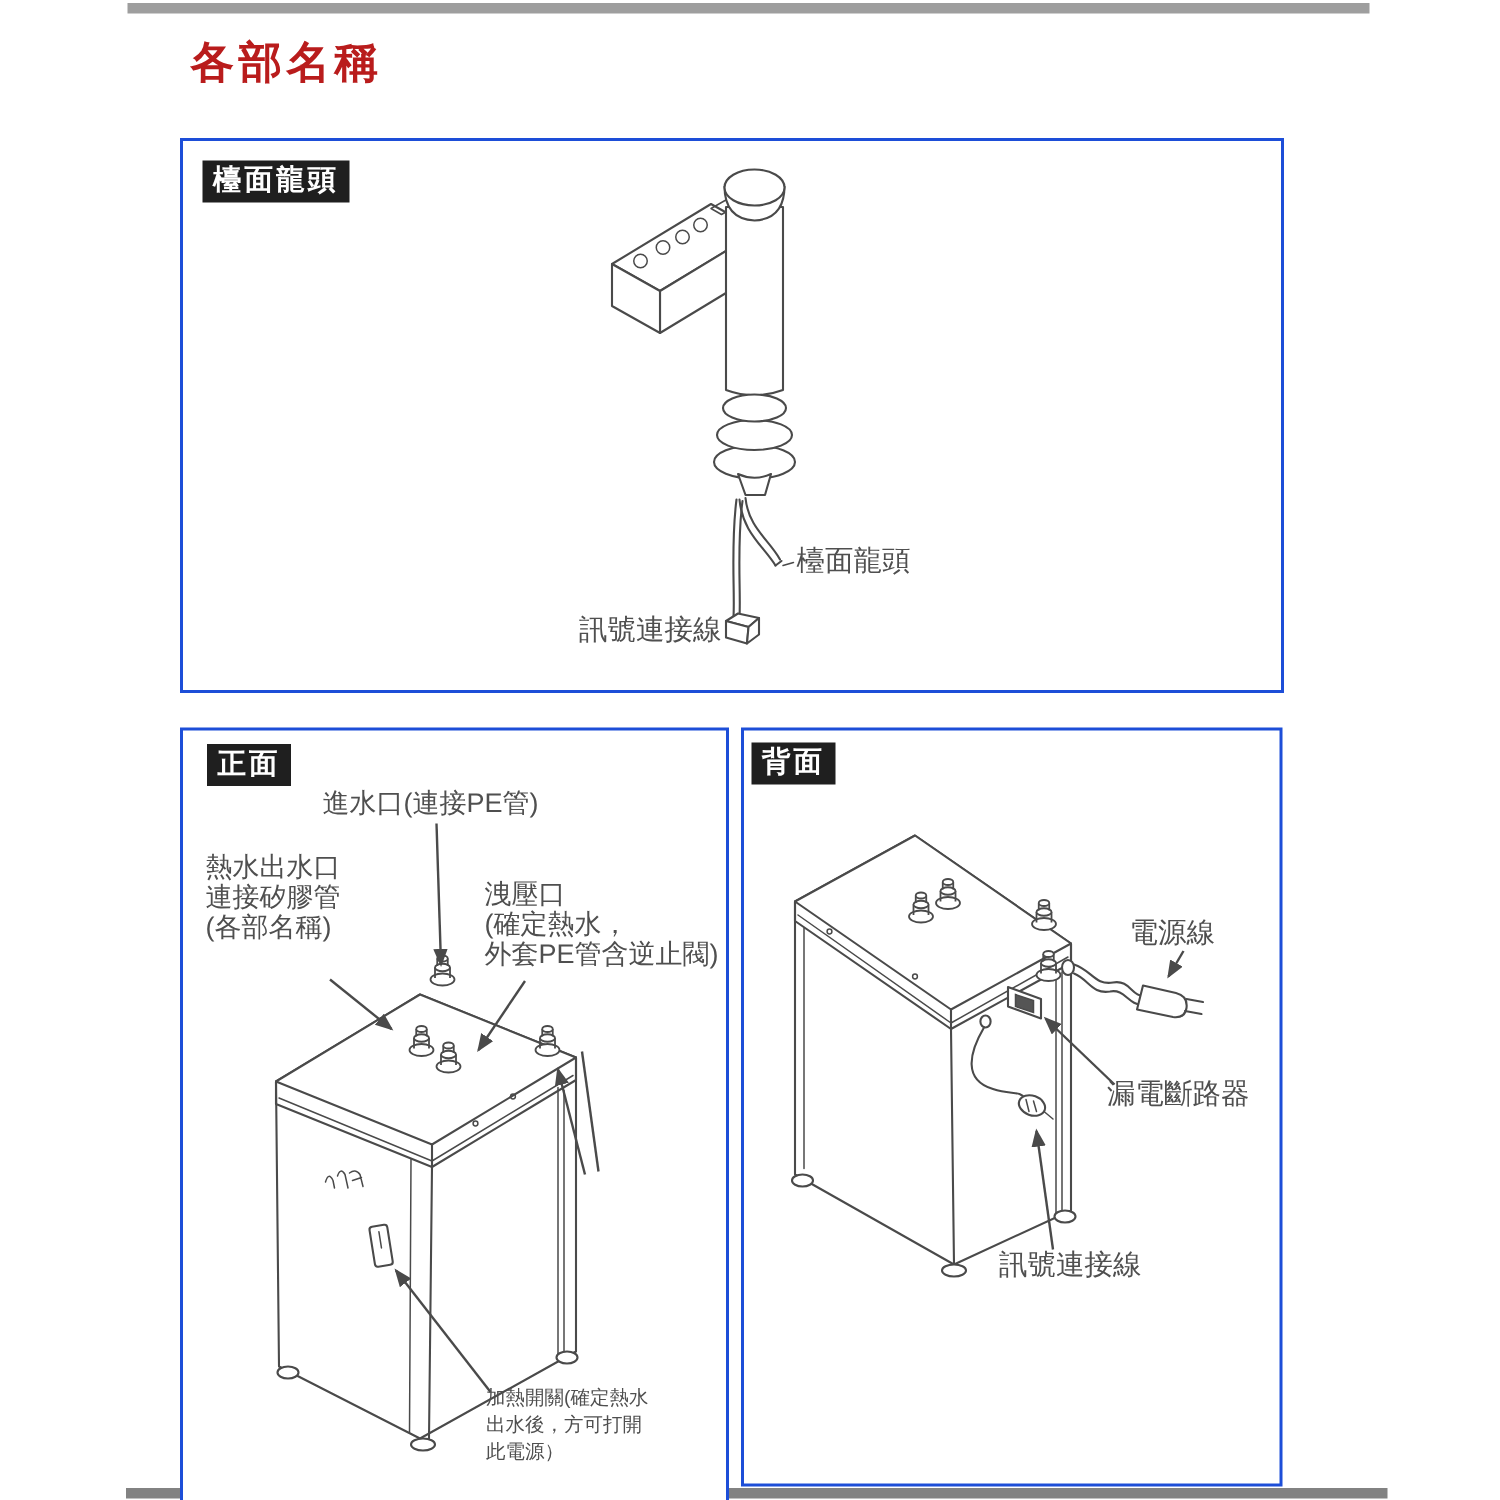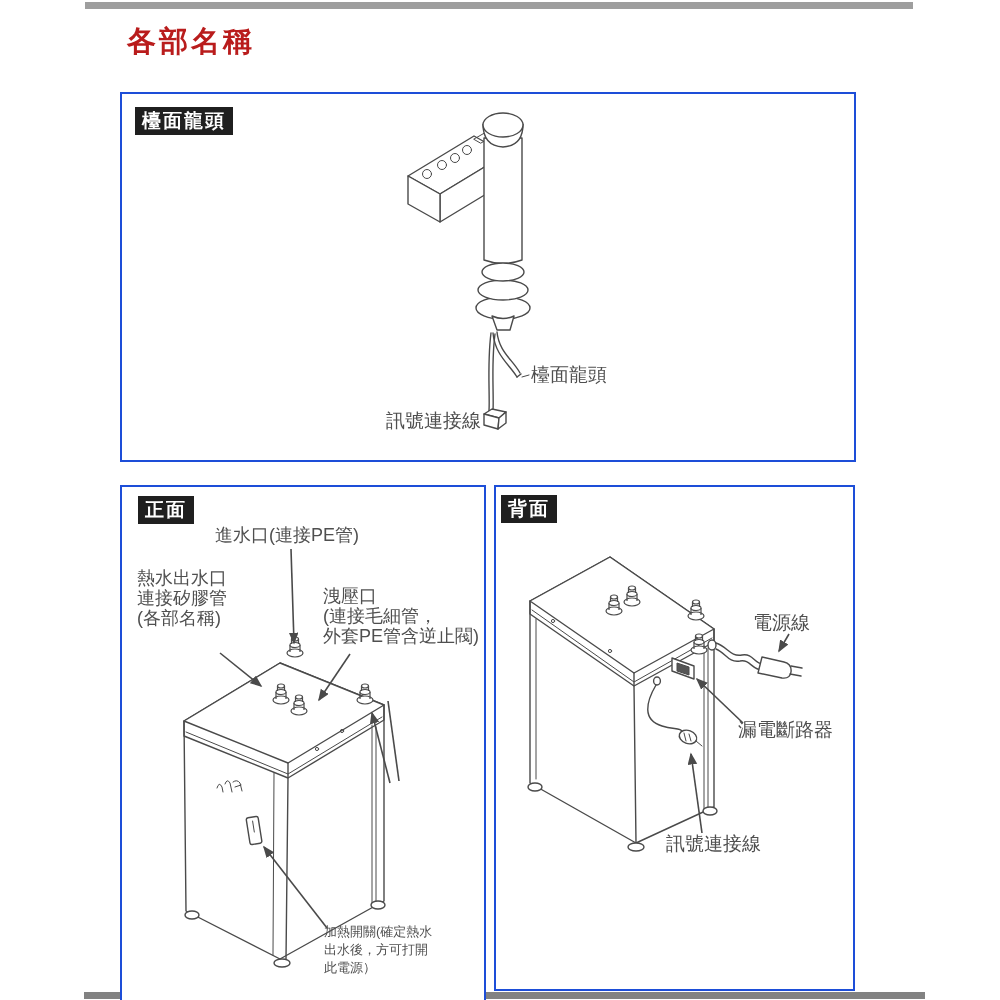--- a/index.html
+++ b/index.html
@@ -134,21 +134,21 @@
   <div class="lbl" style="left:93px;top:38px;">進水口(連接PE管)</div>
 
   <div class="lbl" style="left:15px;top:81px;">
     <div>熱水出水口</div>
     <div>連接矽膠管</div>
     <div>(各部名稱)</div>
   </div>
 
   <div class="lbl" style="left:201px;top:99px;">
     <div>洩壓口</div>
-    <div>(連接毛細管，</div>
+    <div>(確定熱水，</div>
     <div>外套PE管含逆止閥)</div>
   </div>
 
 
   <div class="lbl small" style="left:202px;top:436px;">
     <div>加熱開關(確定熱水</div>
     <div>出水後，方可打開</div>
     <div>此電源）</div>
   </div>
 </div>

